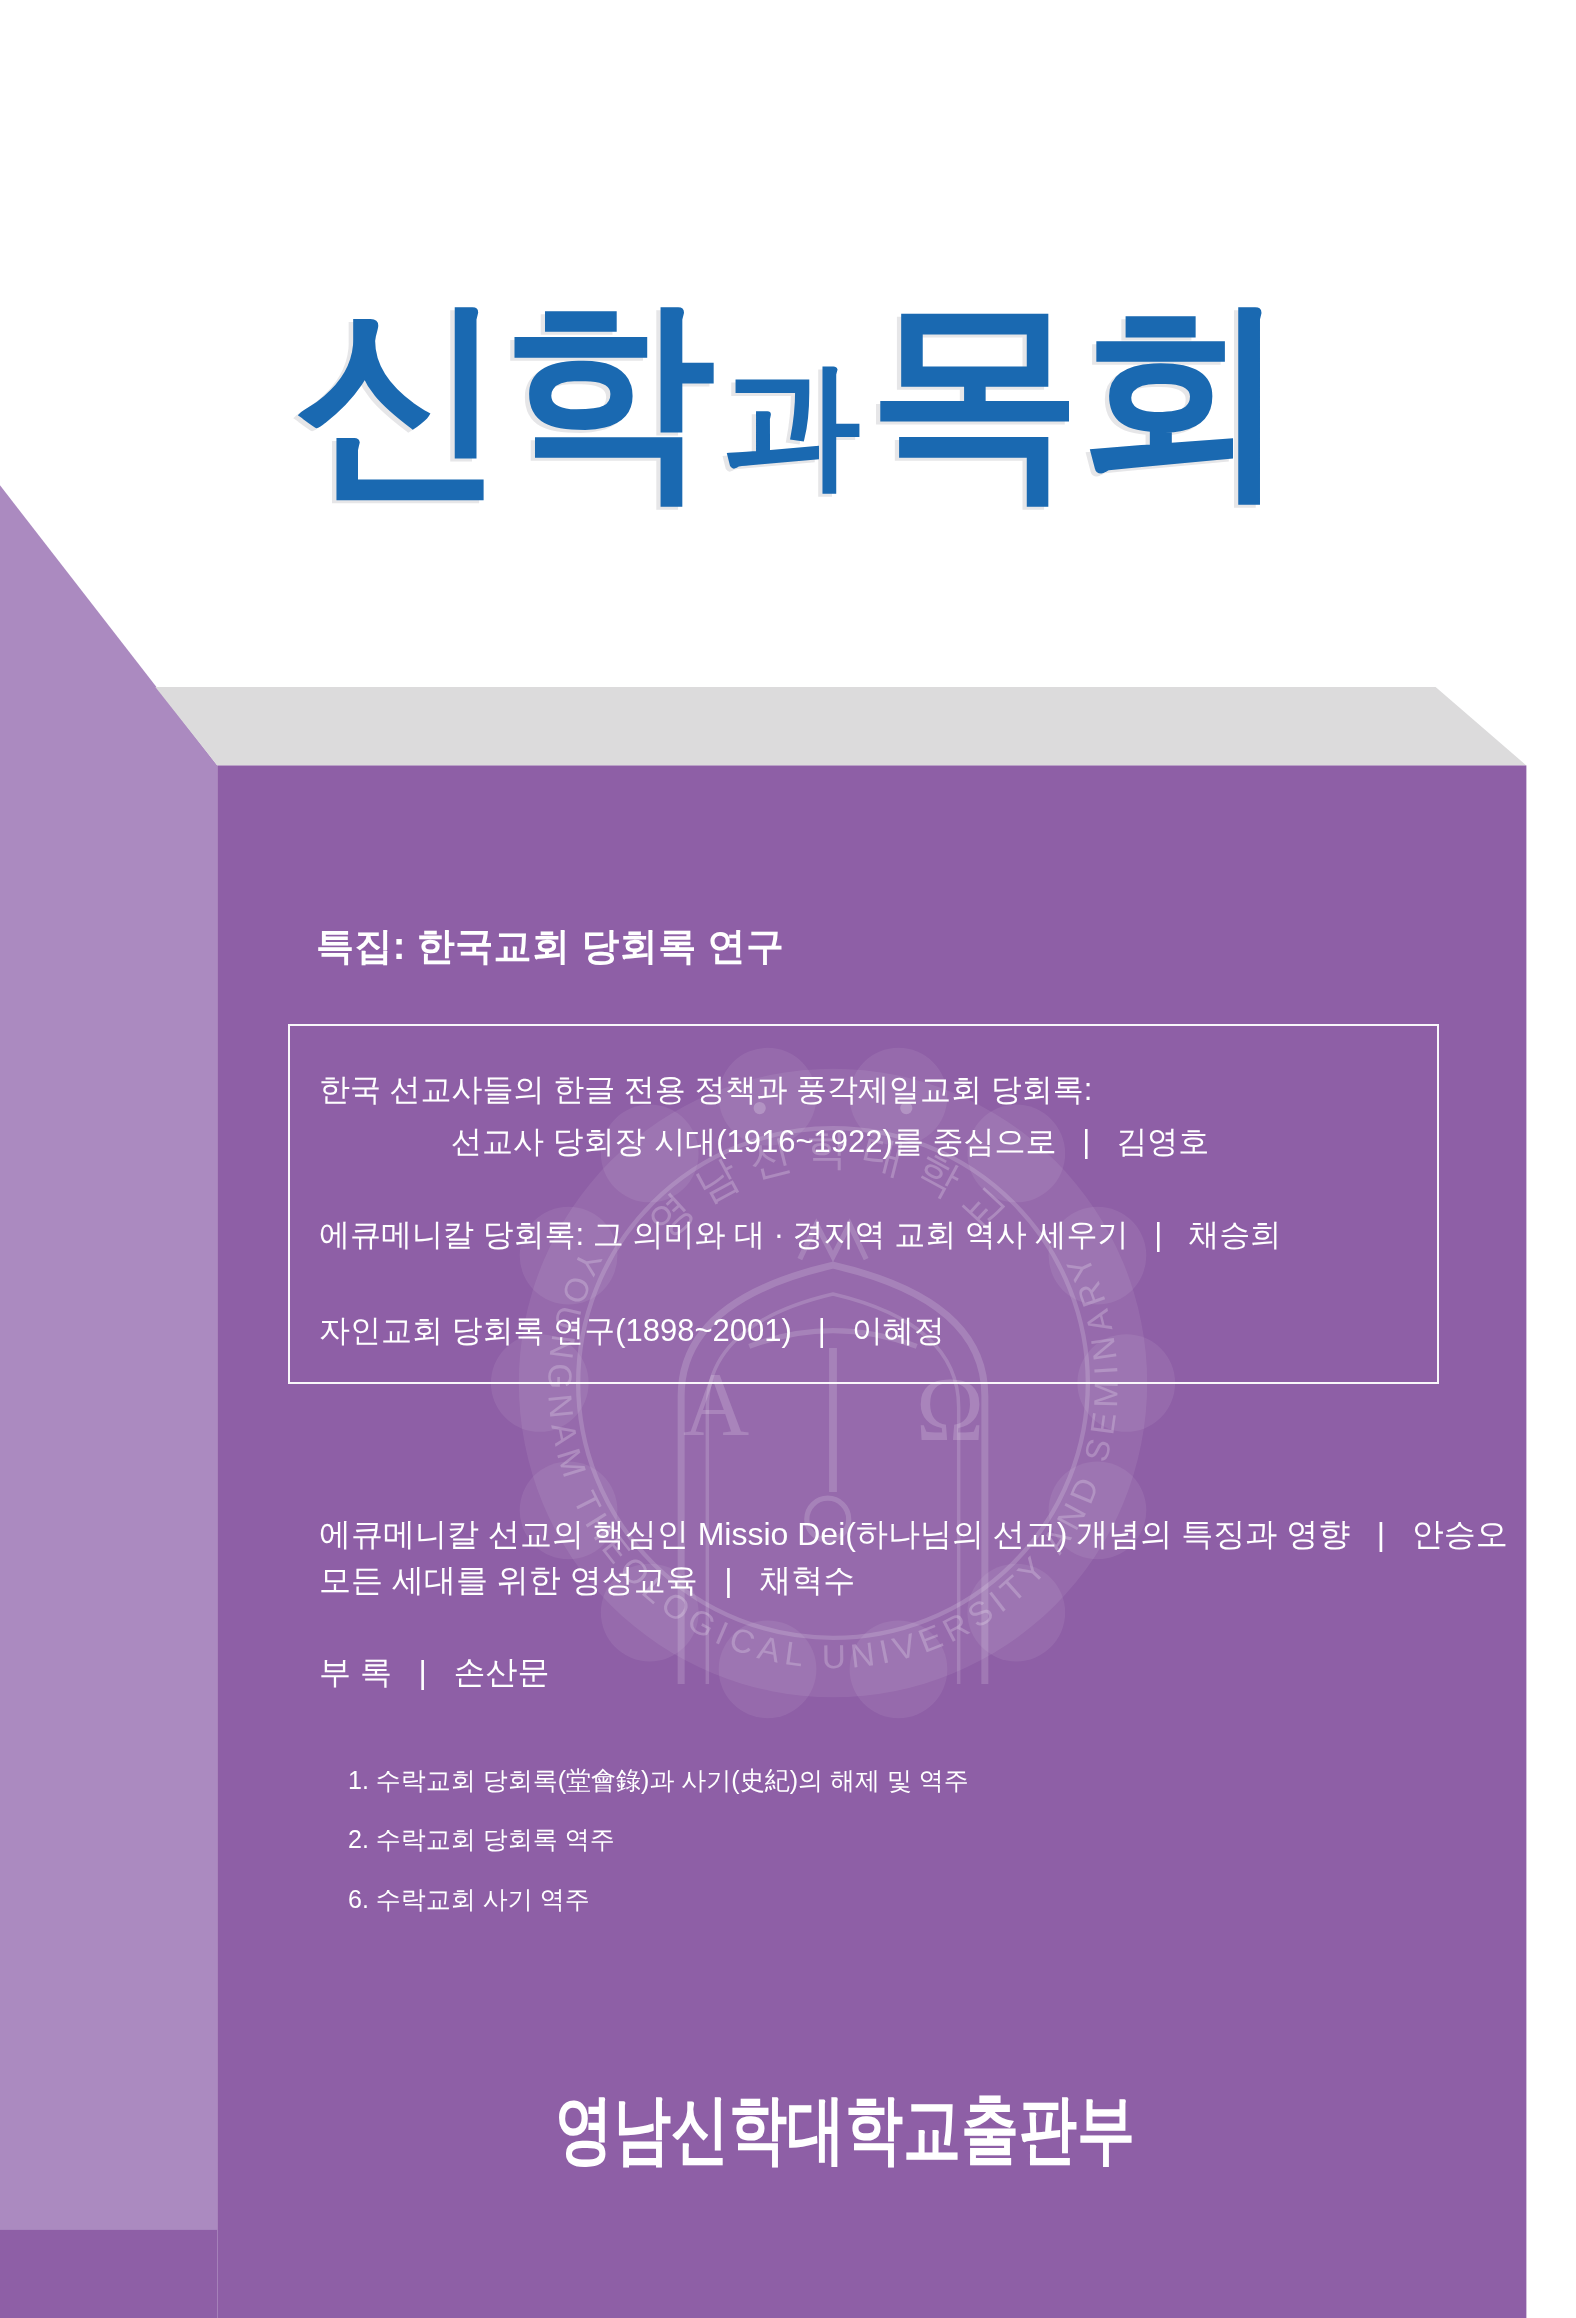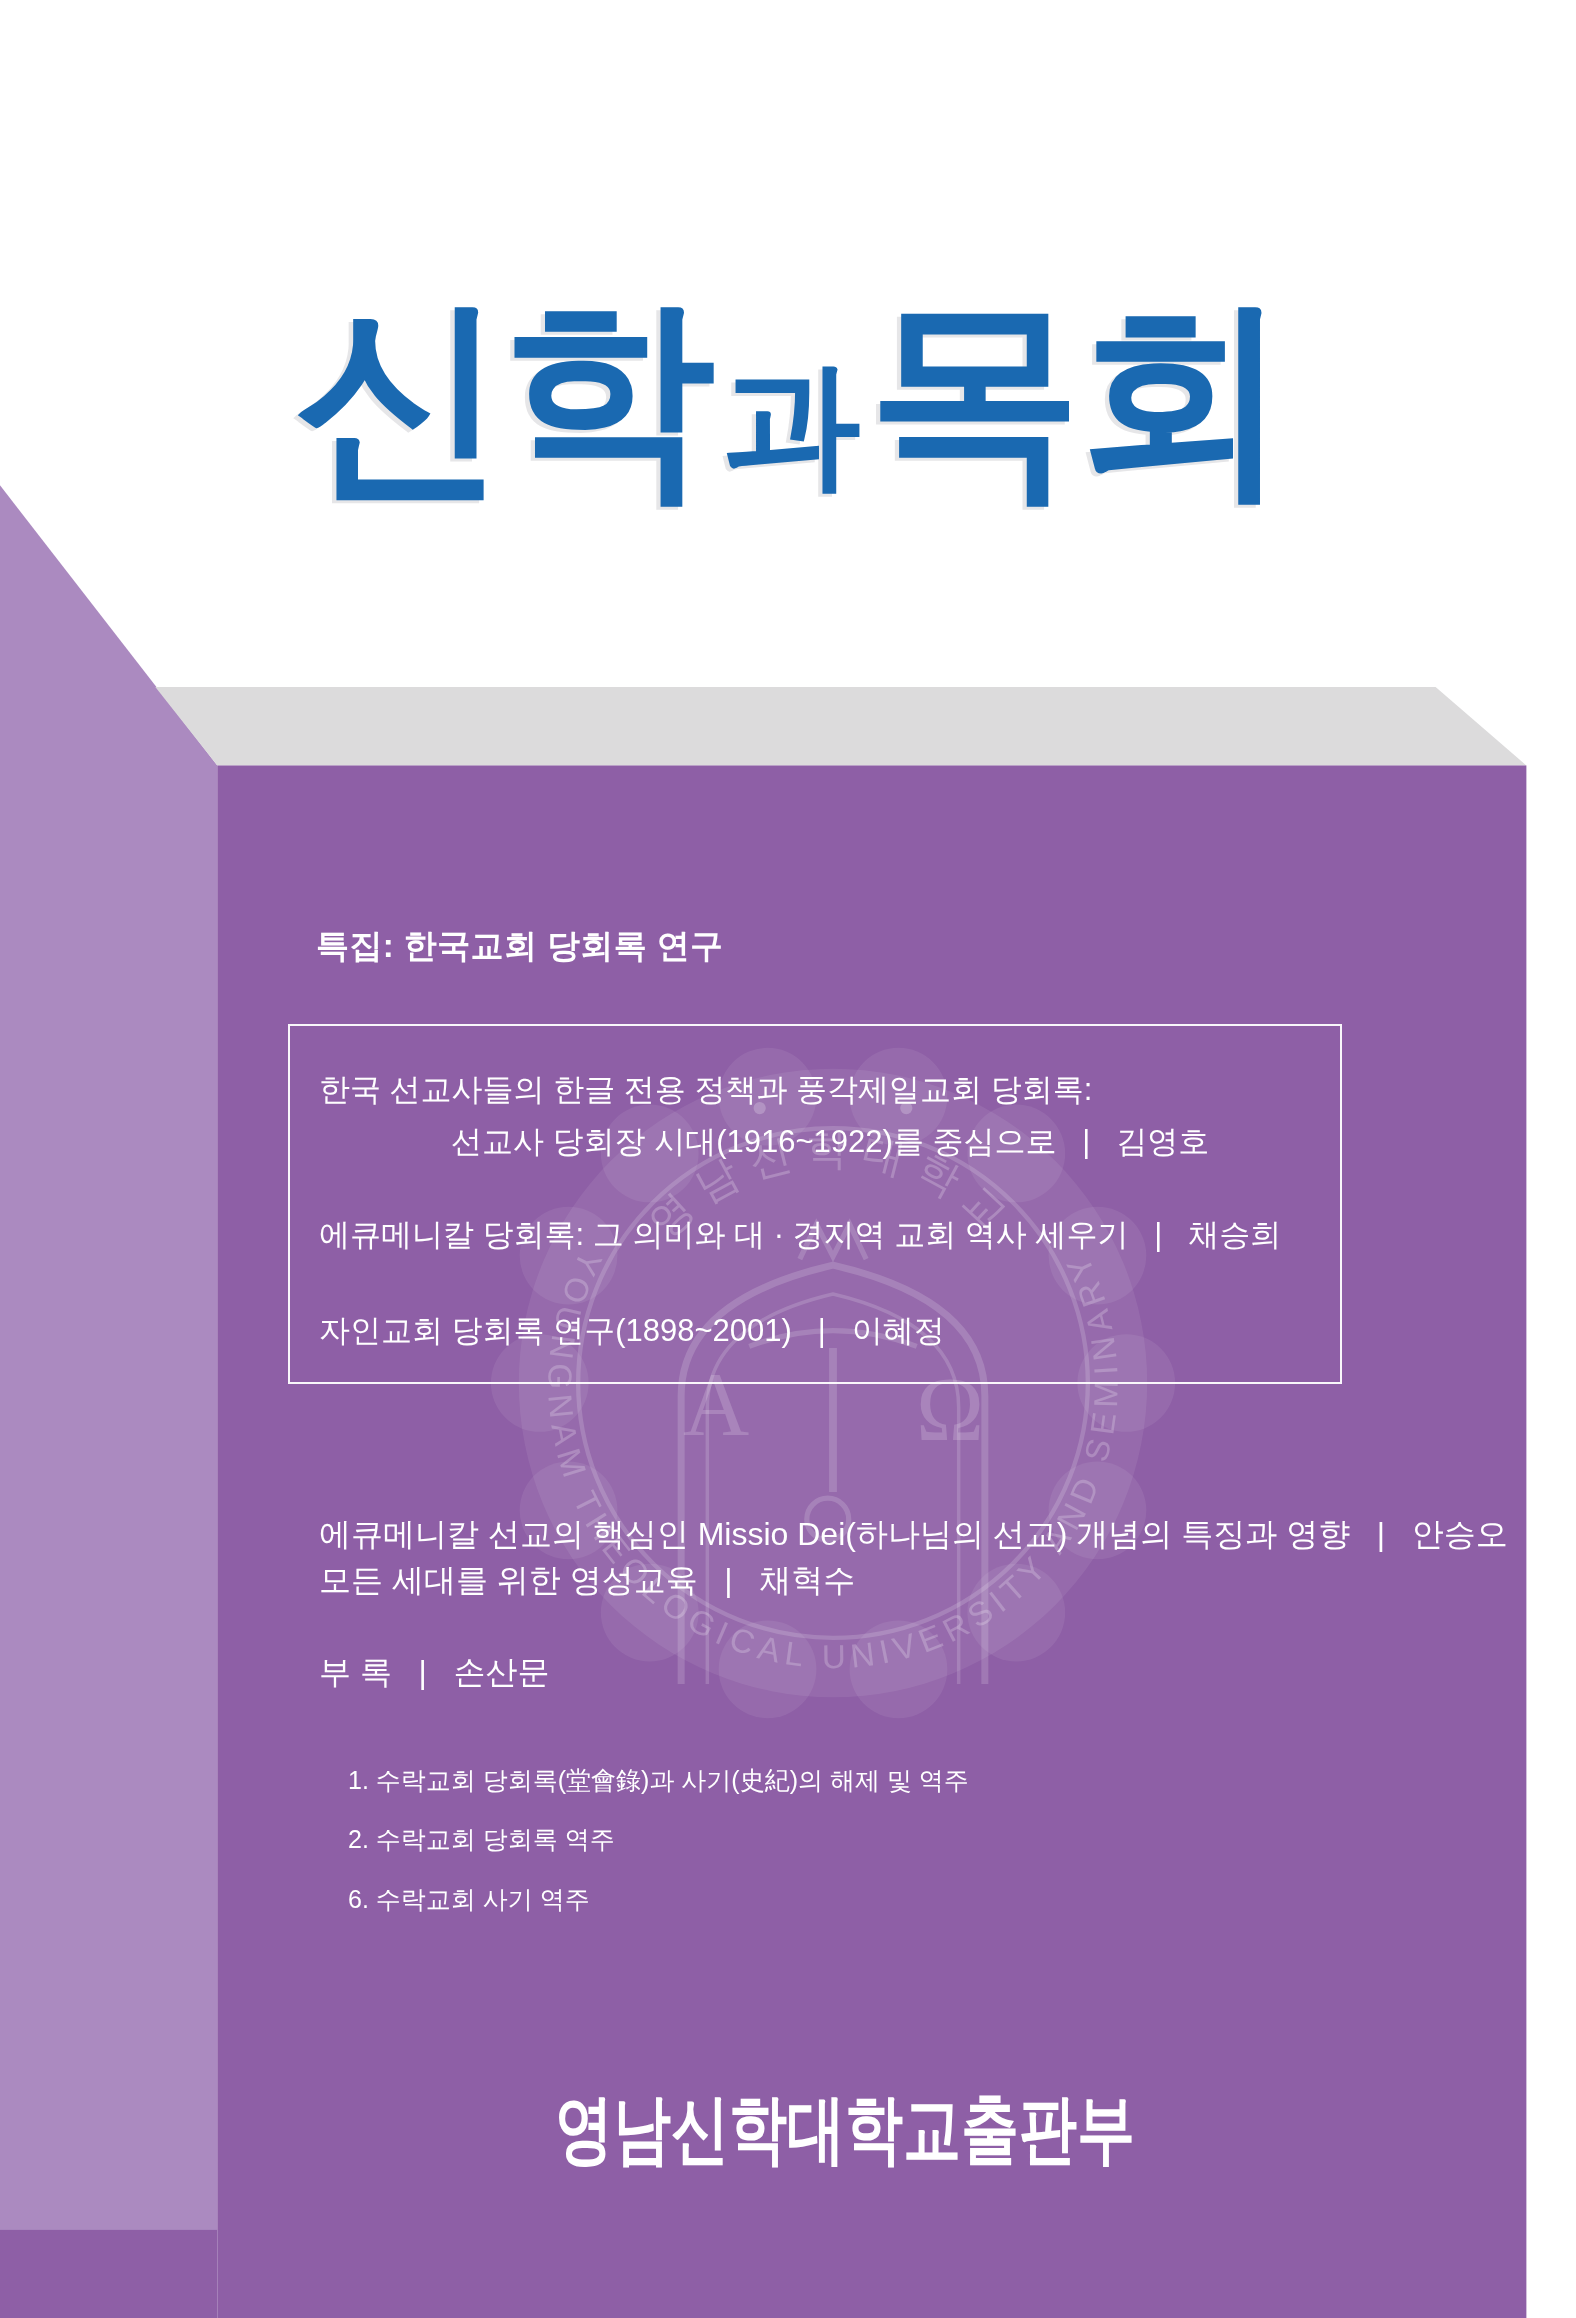--- a/index.html
+++ b/index.html
@@ -25,23 +25,23 @@
   
   .issue{
     position:absolute;right:159px;top:609px;
     font-family:"Liberation Serif", serif;
     font-size:56px;line-height:1.1;
     color:var(--issue-text,#2a2224);
     letter-spacing:0.9px;white-space:pre;
   }
   
   .cover-text{position:absolute;color:#ffffff;white-space:pre;}
-  .special-heading{left:316px;top:925px;font-size:33px;font-weight:bold;letter-spacing:0.4px;line-height:42px;}
+  .special-heading{left:316px;top:925px;font-size:38px;font-weight:bold;letter-spacing:0.4px;line-height:42px;}
   .articles-box{
-    position:absolute;left:288px;top:1024px;width:1054px;height:360px;
+    position:absolute;left:288px;top:1024px;width:1151px;height:360px;
     border:2.6px solid rgba(255,255,255,0.95);box-sizing:border-box;
   }
   .box-line{position:absolute;color:#ffffff;white-space:pre;font-size:31px;line-height:42px;font-weight:normal;}
   .bl-0{left:29px;top:43px;}
   .bl-1{left:161px;top:95px;}
   .bl-2{left:29px;top:188px;}
   .bl-3{left:29px;top:284px;}
   .toc-line{font-size:32px;line-height:42px;left:319px;}
   .toc-0{top:1469px;margin-top:44px;}
   .toc-1{top:1559px;}

